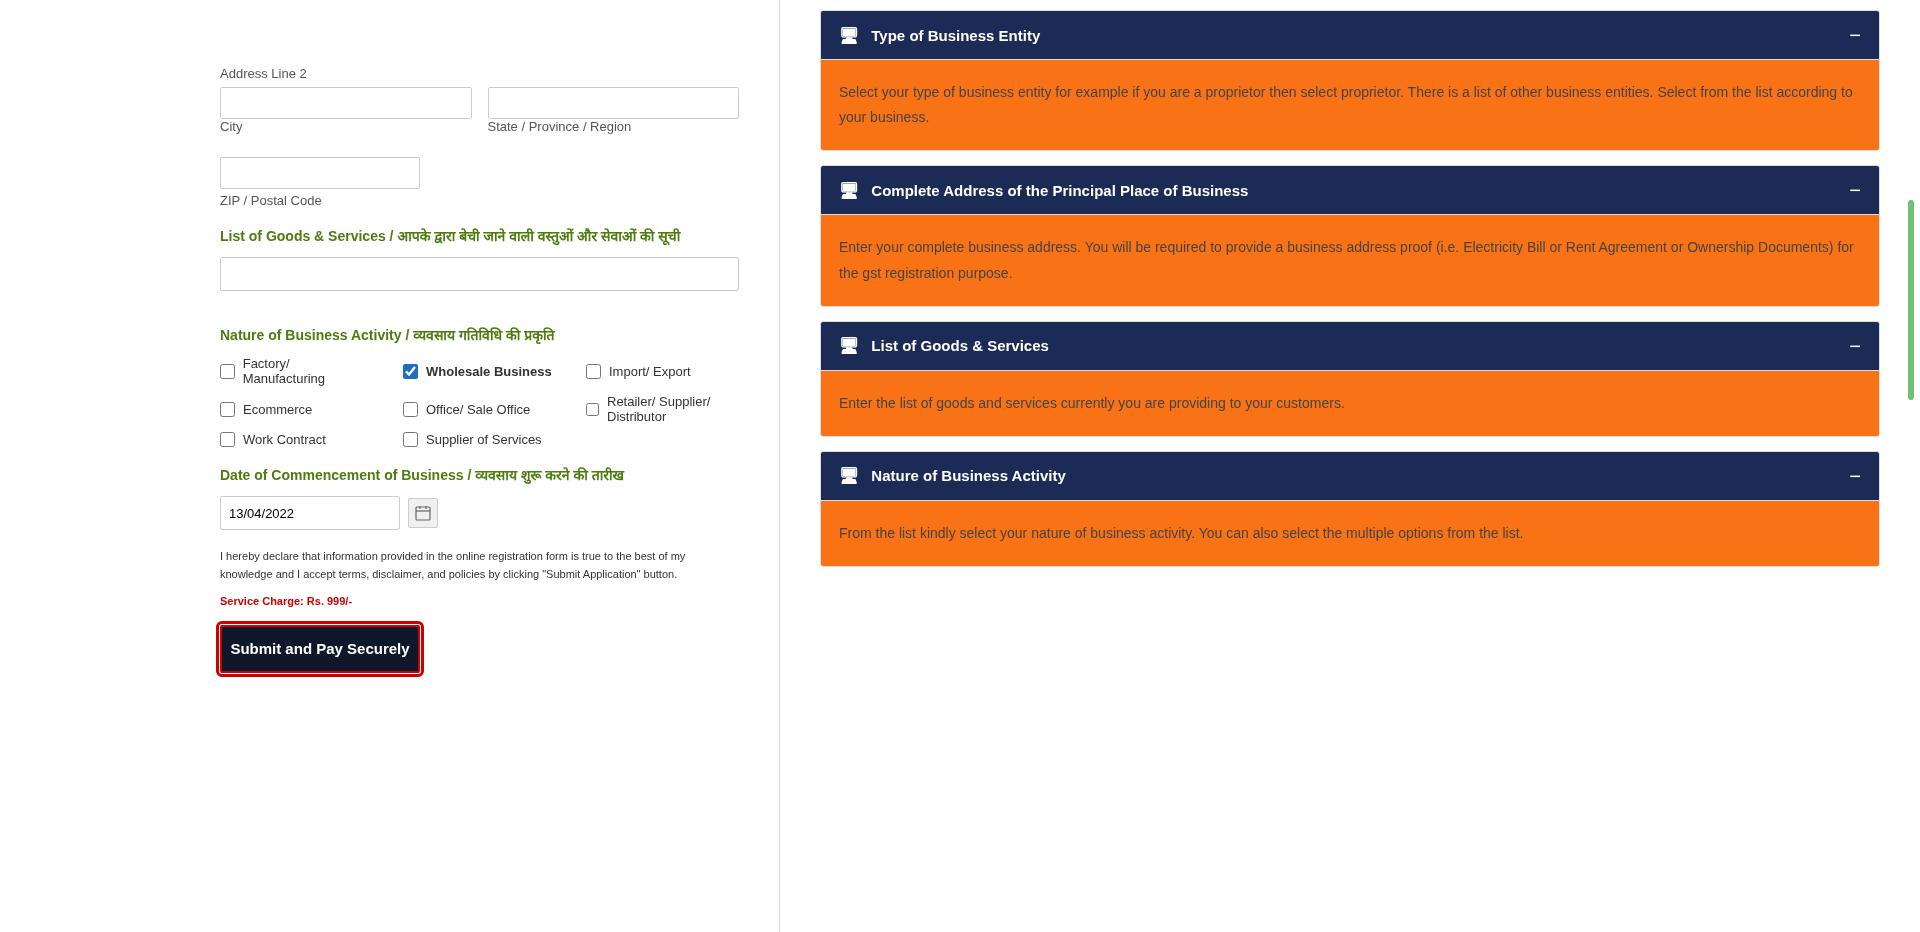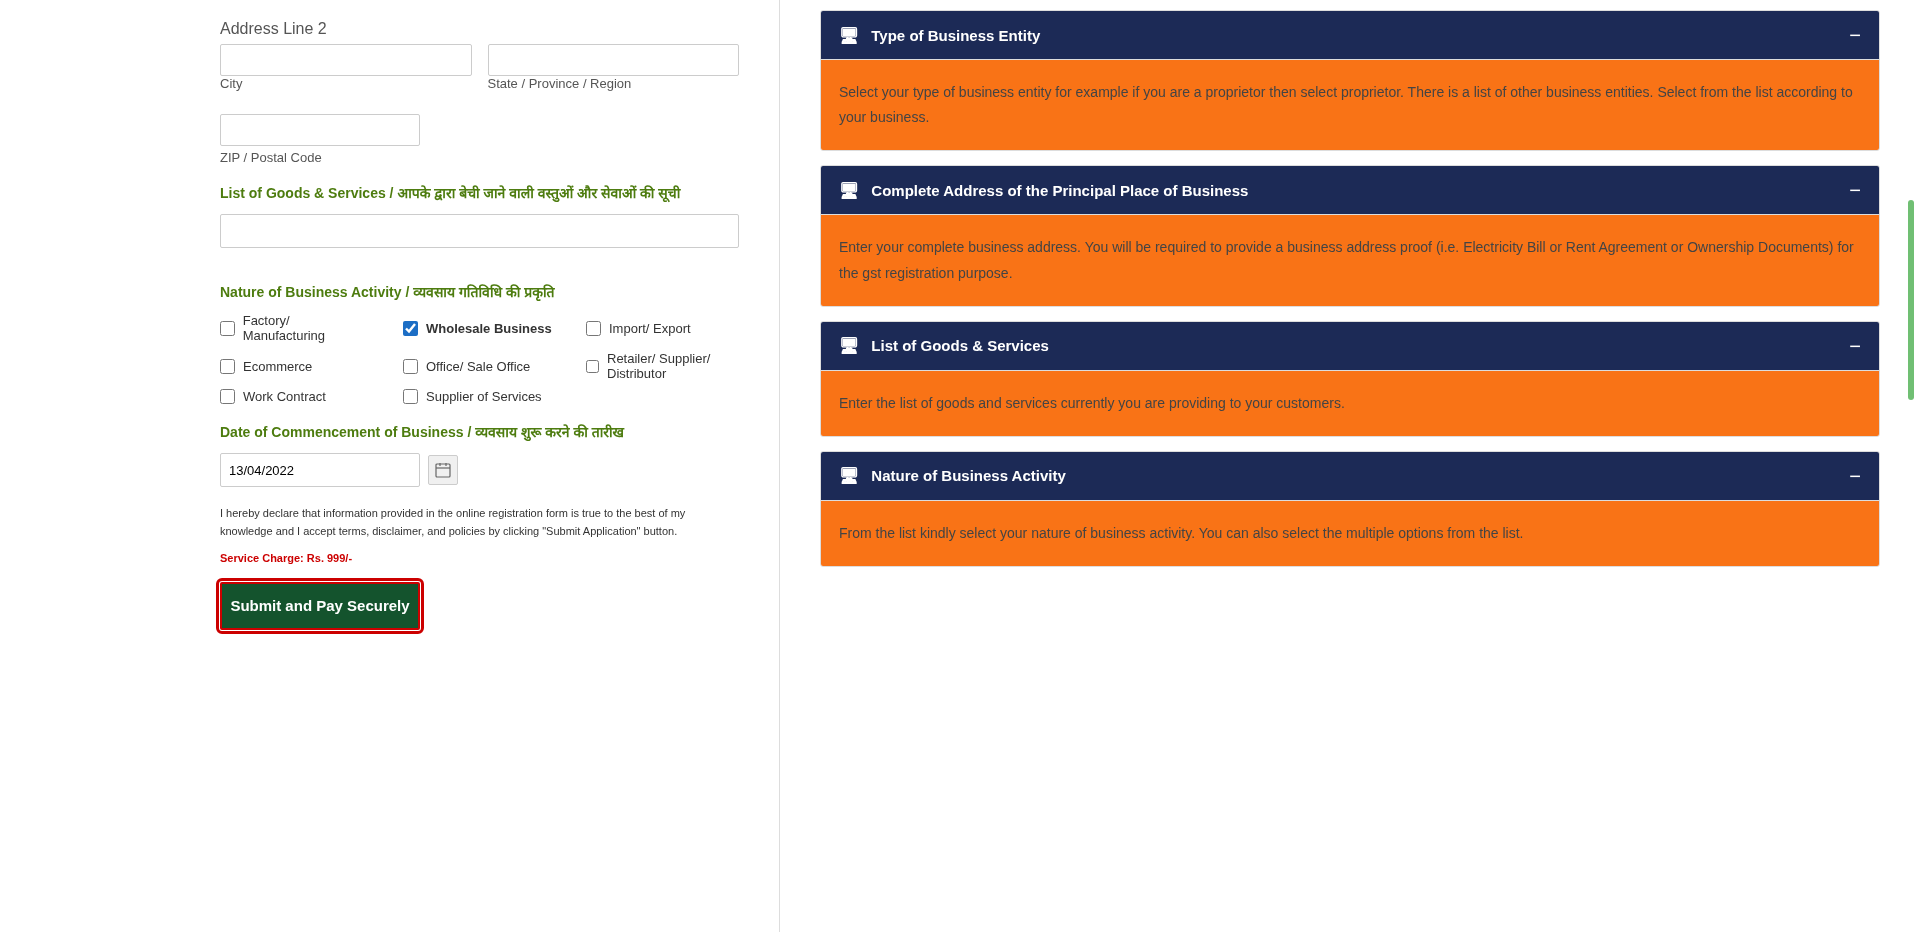--- a/index.html
+++ b/index.html
@@ -101,21 +101,21 @@
       cursor: pointer;
     }
     
     .date-row {
       display: flex;
       align-items: center;
       gap: 8px;
       margin-bottom: 16px;
     }
     .date-input {
-      width: 200px;
+      width: 180px;
       height: 34px;
       border: 1px solid #ccc;
       border-radius: 2px;
       padding: 4px 8px;
       font-size: 13px;
     }
     .date-icon {
       width: 30px;
       height: 30px;
       border: 1px solid #ccc;
@@ -137,21 +137,21 @@
       font-size: 11px;
       font-weight: bold;
       color: #cc0000;
       margin-bottom: 18px;
     }
     
     .submit-btn {
       display: block;
       width: 200px;
       height: 48px;
-      background: #14532d;
+      background: #0f172a;
       color: #fff;
       border: 2px solid #cc0000;
       font-size: 15px;
       font-weight: 600;
       cursor: pointer;
       border-radius: 2px;
       text-align: center;
       line-height: 44px;
       padding: 0;
       outline: 3px solid #cc0000;
@@ -204,23 +204,24 @@
     }
     .right-panel::-webkit-scrollbar-thumb {
       background: #4CAF50;
       border-radius: 4px;
     }
     .right-panel::-webkit-scrollbar-track {
       background: #eee;
     }
     
     .address-line2-label {
-      font-size: 16px;
+      font-size: 13px;
       color: #555;
       margin-bottom: 6px;
+      margin-top: 46px;
     }
   </style>
 </head>
 <body>
 
 <div class="page-wrapper">
 
   <div class="left-panel">
 
     <div class="form-section">

